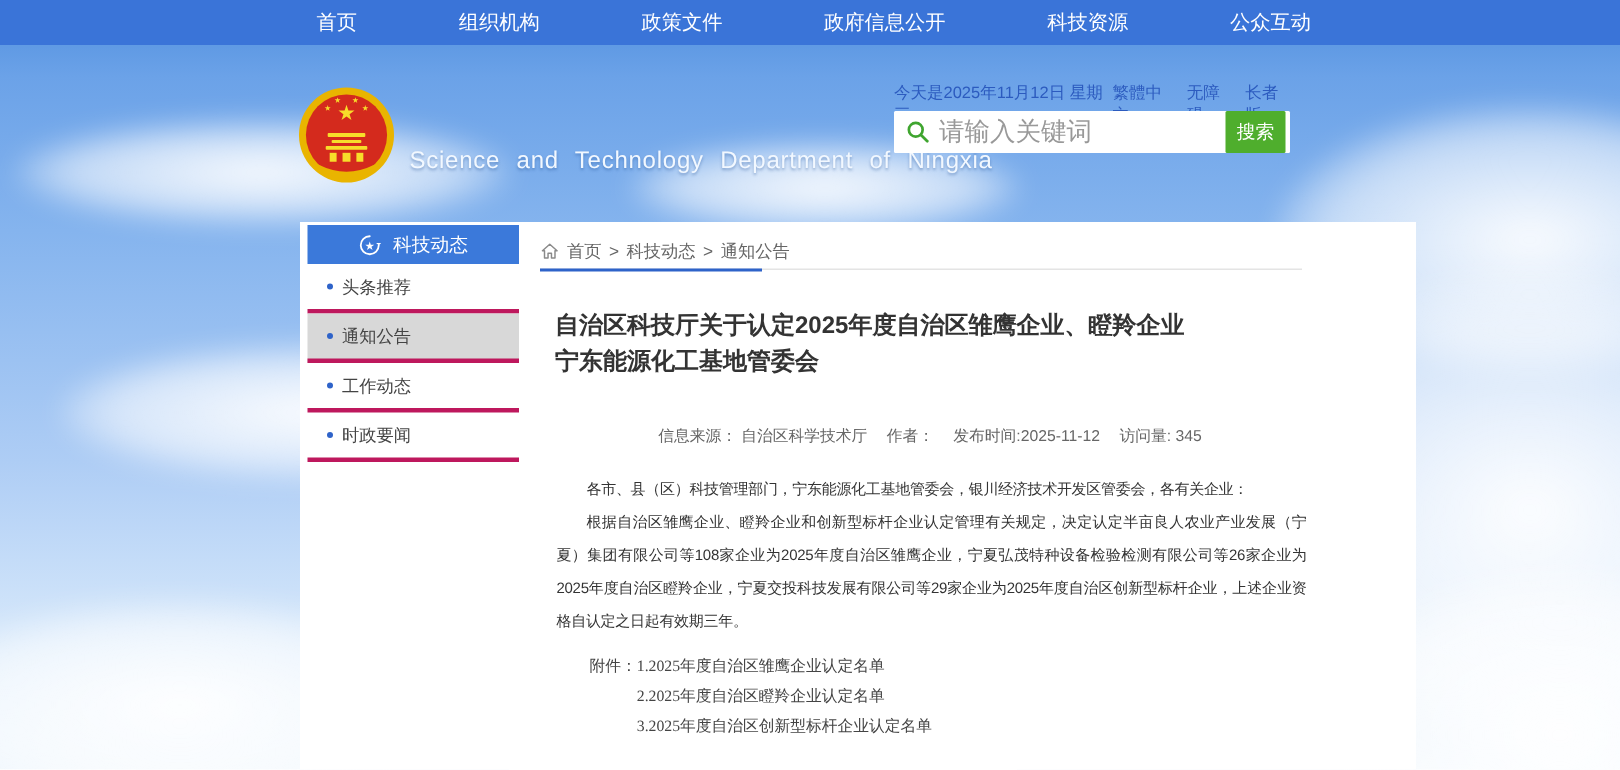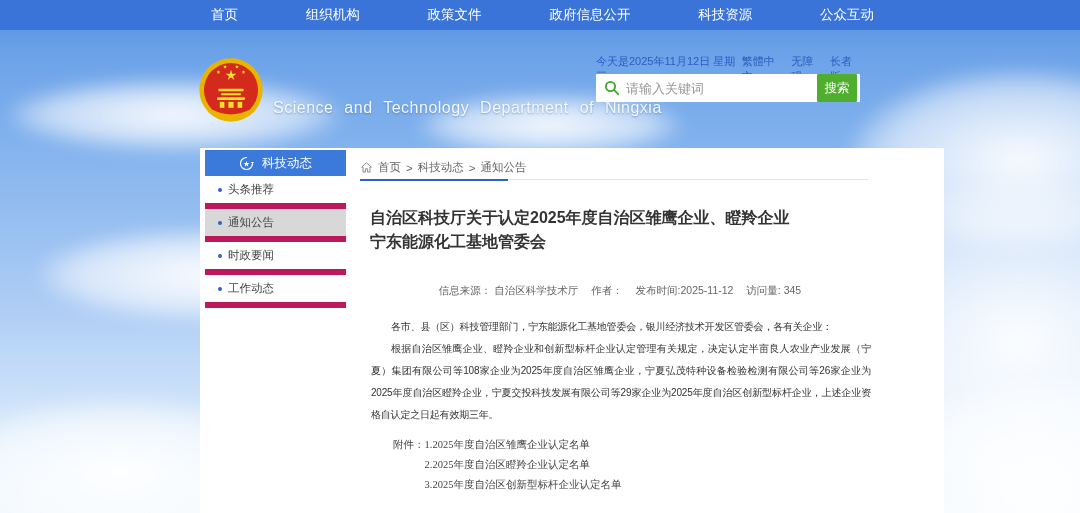--- a/index.html
+++ b/index.html
@@ -24,36 +24,36 @@
                 letter-spacing:2px; text-shadow:0 2px 3px rgba(25,70,140,.45); white-space:nowrap; }
   .site-subtitle { position:absolute; left:273px; top:99px; font-size:16px; color:#f2f8ff;
                    letter-spacing:.5px; word-spacing:6px; text-shadow:0 1px 2px rgba(25,70,140,.4); white-space:nowrap; }
 
   
   .date-row { position:absolute; left:596px; top:54px; width:266px; display:flex;
               justify-content:space-between; font-size:11px; color:#2c5bbf; }
   .quick-links { display:flex; gap:7px; }
   .quick-links span { cursor:pointer; }
   .search-input { position:absolute; left:596px; top:74px; width:264px; height:28px; background:#fff;
-                  border:none; outline:none; font-size:13px; color:#333; padding:0 6px 0 30px; border-radius:1px; }
+                  border:none; outline:none; font-size:17px; color:#333; padding:0 6px 0 30px; border-radius:1px; }
   .search-input::placeholder { color:#999; }
   .search-icon { position:absolute; left:604px; top:80px; width:16px; height:16px; pointer-events:none; }
   .search-btn { position:absolute; left:817px; top:74px; width:40px; height:28px; background:#4fae2d;
                 color:#fff; border:none; font-size:12.5px; cursor:pointer; border-radius:1px; }
 
   
   .wrapper { position:absolute; left:200px; top:132px; width:744px; height:373px; background:#fff;margin-top:16px; }
 
   
   .sidebar { position:absolute; left:5px; top:2px; width:141px; }
   .side-header { height:26px; background:#3b79da; color:#fff; font-size:12.5px;
                  display:flex; align-items:center; justify-content:center; gap:8px; }
   .side-header svg { width:15px; height:15px; }
   .side-item { height:33px; display:flex; align-items:center; padding-left:13px; gap:6px;
-               font-size:11.5px; color:#444; border-bottom:6px solid #be185d; cursor:pointer; }
+               font-size:11.5px; color:#444; border-bottom:3px solid #be185d; cursor:pointer; }
   .side-item.active { background:#d8d8d8; }
   .dot { width:4px; height:4px; border-radius:50%; background:#2e63c9; flex:0 0 auto; }
 
   
   .breadcrumb { position:absolute; left:160px; top:8px; width:508px; height:24px;
                 display:flex; align-items:center; gap:5px; font-size:11.5px; color:#666;
                 border-bottom:1px solid #e4e4e4; }
   .breadcrumb .crumb { cursor:pointer; }
   .bc-accent { position:absolute; left:160px; top:31px; width:148px; height:2px; background:#2e63c9; }
   .home-icon { width:13px; height:13px; }
@@ -143,25 +143,25 @@
       <div class="side-item">
         <span class="dot"></span>
         <span>头条推荐</span>
       </div>
       <div class="side-item active">
         <span class="dot"></span>
         <span>通知公告</span>
       </div>
       <div class="side-item">
         <span class="dot"></span>
+        <span>工作动态</span>
+      </div>
+      <div class="side-item">
+        <span class="dot"></span>
         <span>时政要闻</span>
-      </div>
-      <div class="side-item">
-        <span class="dot"></span>
-        <span>工作动态</span>
       </div>
     </div>
 
     <div class="breadcrumb">
       <svg class="home-icon" viewBox="0 0 16 16">
         <path d="M8,2.2 L14,7.6 L12.3,7.6 L12.3,13.6 L9.4,13.6 L9.4,9.6 L6.6,9.6 L6.6,13.6 L3.7,13.6 L3.7,7.6 L2,7.6 Z" fill="none" stroke="#8a8a8a" stroke-width="1.2" stroke-linejoin="round"></path>
       </svg>
       <span class="crumb">首页</span>
       <span>&gt;</span>
       <span class="crumb">科技动态</span>

